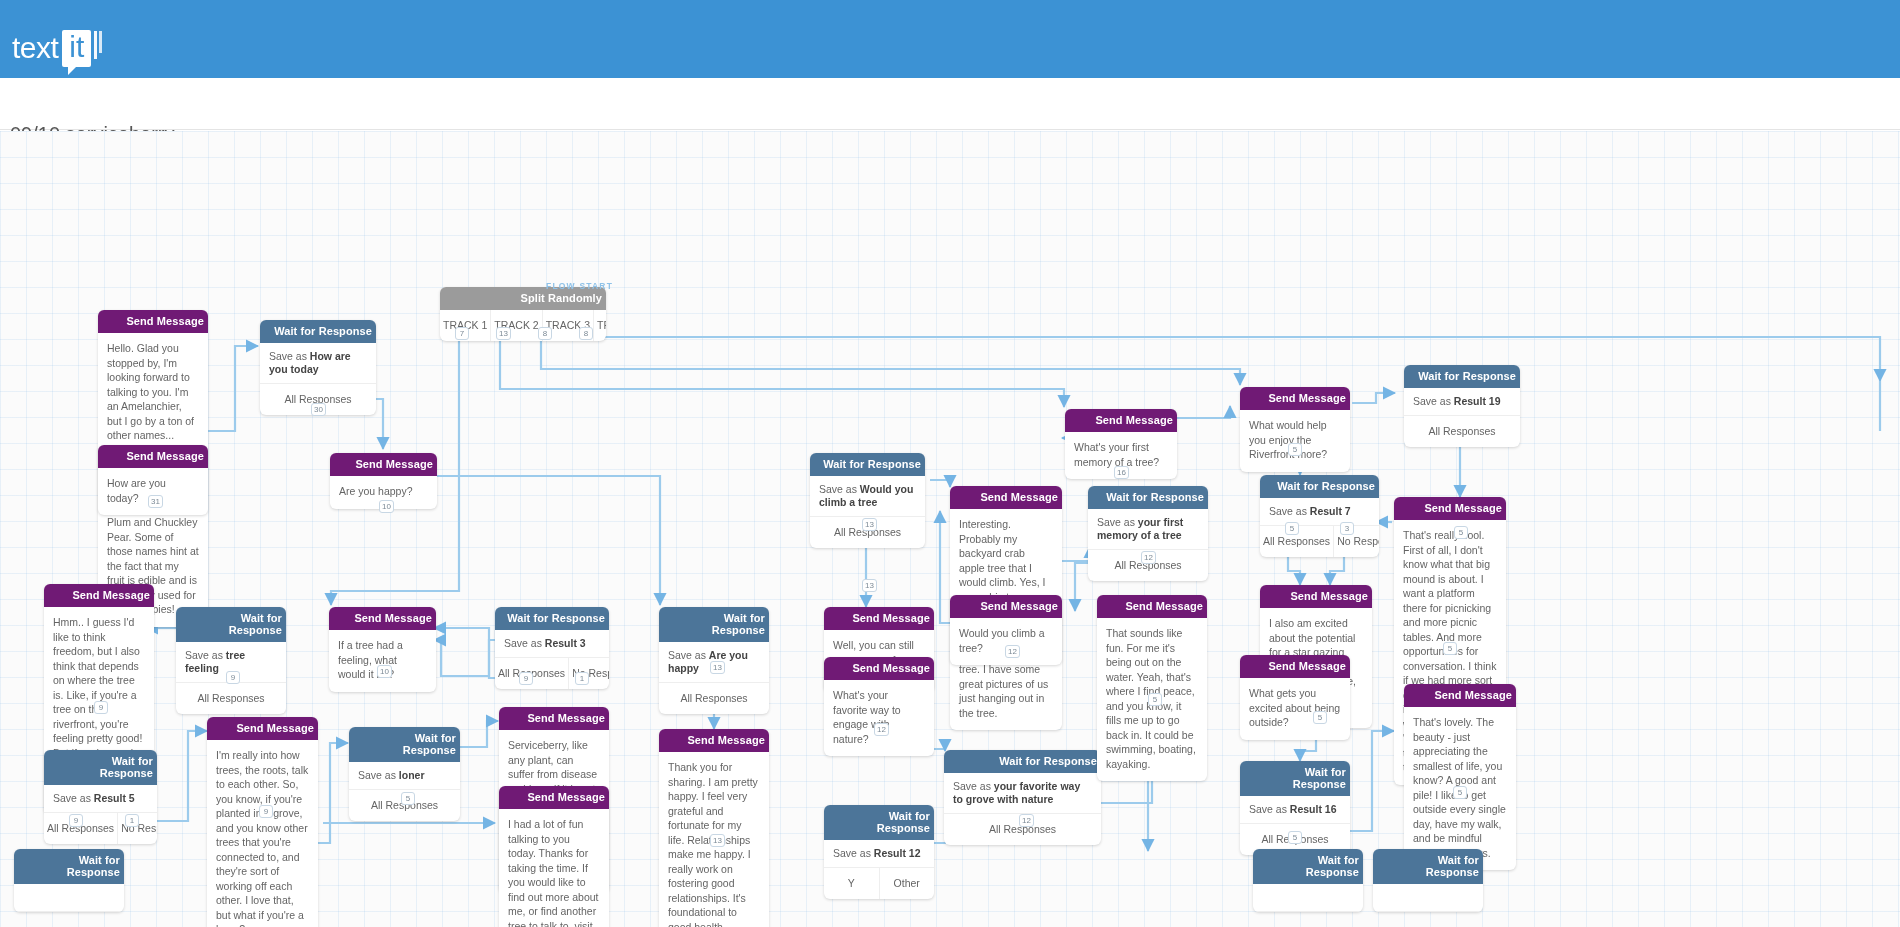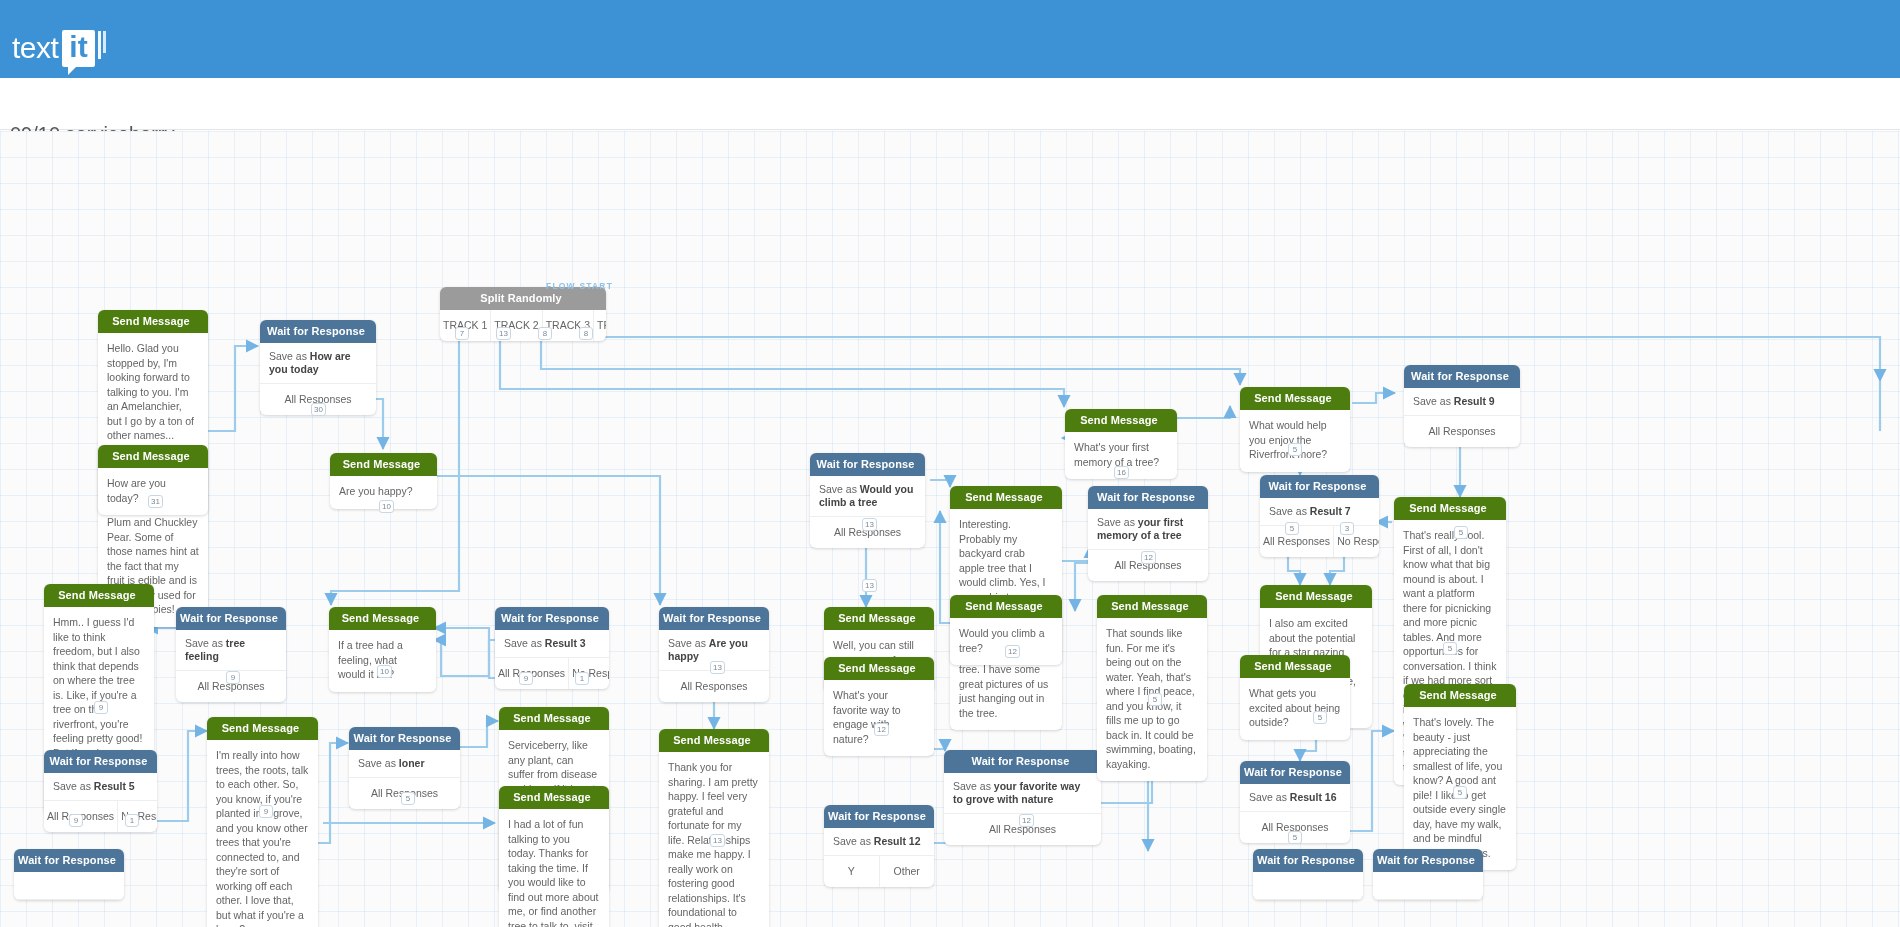--- a/index.html
+++ b/index.html
@@ -28,21 +28,21 @@
     font-size: 30px;
     letter-spacing: -0.5px;
     font-weight: 400;
   }
   #logo .logo-bubble {
     position: relative;
     margin-left: 4px;
     background: #ffffff;
     color: #3c92d4;
     font-size: 30px;
-    font-weight: 700;
+    font-weight: 400;
     padding: 0 7px 3px 7px;
     line-height: 34px;
     border-radius: 2px;
   }
   #logo .logo-bubble:after {
     content: "";
     position: absolute;
     left: 6px; bottom: -8px;
     border-left: 9px solid #ffffff;
     border-bottom: 9px solid transparent;
@@ -90,26 +90,26 @@
     background: #ffffff;
     border-radius: 6px;
     box-shadow: 0 1px 3px rgba(0,0,0,.16);
     overflow: hidden;
     z-index: 5;
   }
   .node .hdr {
     font-size: 11px;
     font-weight: 700;
     color: #ffffff;
-    text-align: center;
-    padding: 5px 4px 6px 0;
+    text-align: right;
+    padding: 5px 4px 6px 12px;
     line-height: 12px;
     letter-spacing: .1px;
   }
-  .node.send .hdr    { background: #4d7c0f; }
+  .node.send .hdr    { background: #701a75; }
   .node.wait .hdr    { background: #4c7599; }
   .node.split .hdr   { background: #9b9b9b; }
 
   .node .body {
     padding: 8px 9px 10px 9px;
     font-size: 10.5px;
     line-height: 14.5px;
     color: #646464;
   }
   .node .saveas {
@@ -490,21 +490,21 @@
       <span>Save as </span><b>Result 16</b>
     </div>
     <div class="cats">
       <div class="cat">All Responses</div>
     </div>
   </div>
 
   <div class="node wait" style="left:1404px; top:234px; width:116px;">
     <div class="hdr">Wait for Response</div>
     <div class="saveas">
-      <span>Save as </span><b>Result 9</b>
+      <span>Save as </span><b>Result 19</b>
     </div>
     <div class="cats">
       <div class="cat">All Responses</div>
     </div>
   </div>
 
   <div class="node send" style="left:1394px; top:366px; width:112px;">
     <div class="hdr">Send Message</div>
     <div class="body">That's really cool. First of all, I don't know what that big mound is about. I want a platform there for picnicking and more picnic tables. And more opportunities for conversation. I think if we had more sort of random interactions we wouldn't be so "them" and "us". Is there a story about that mound?</div>
   </div>

